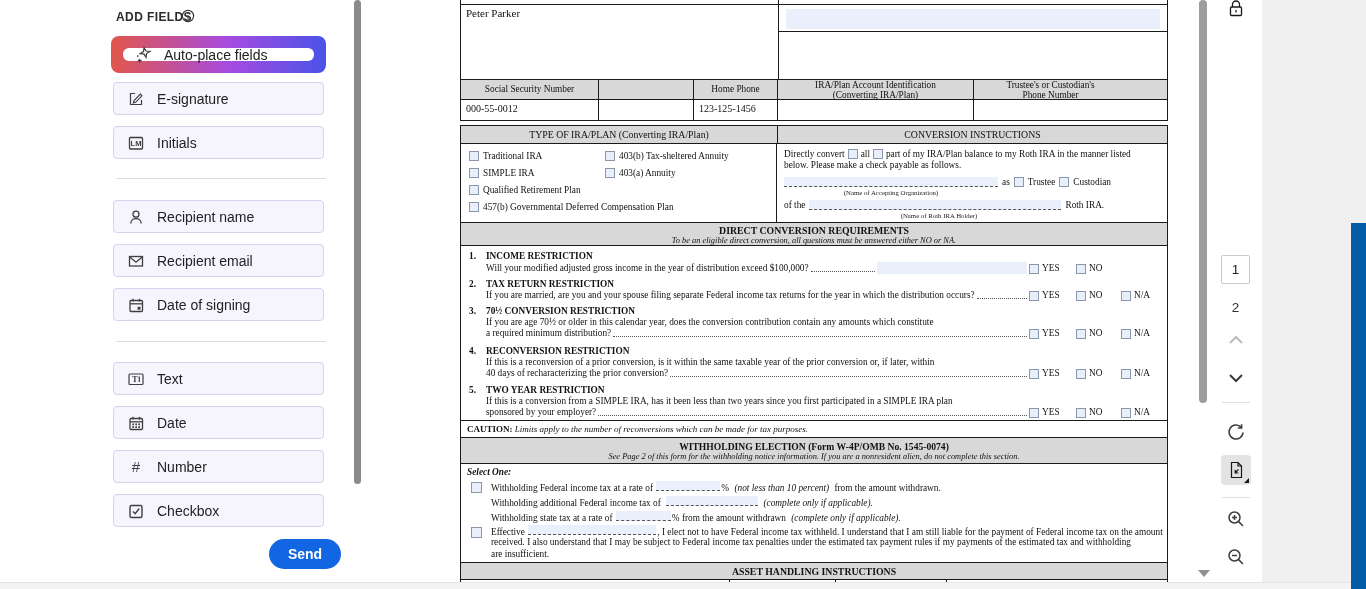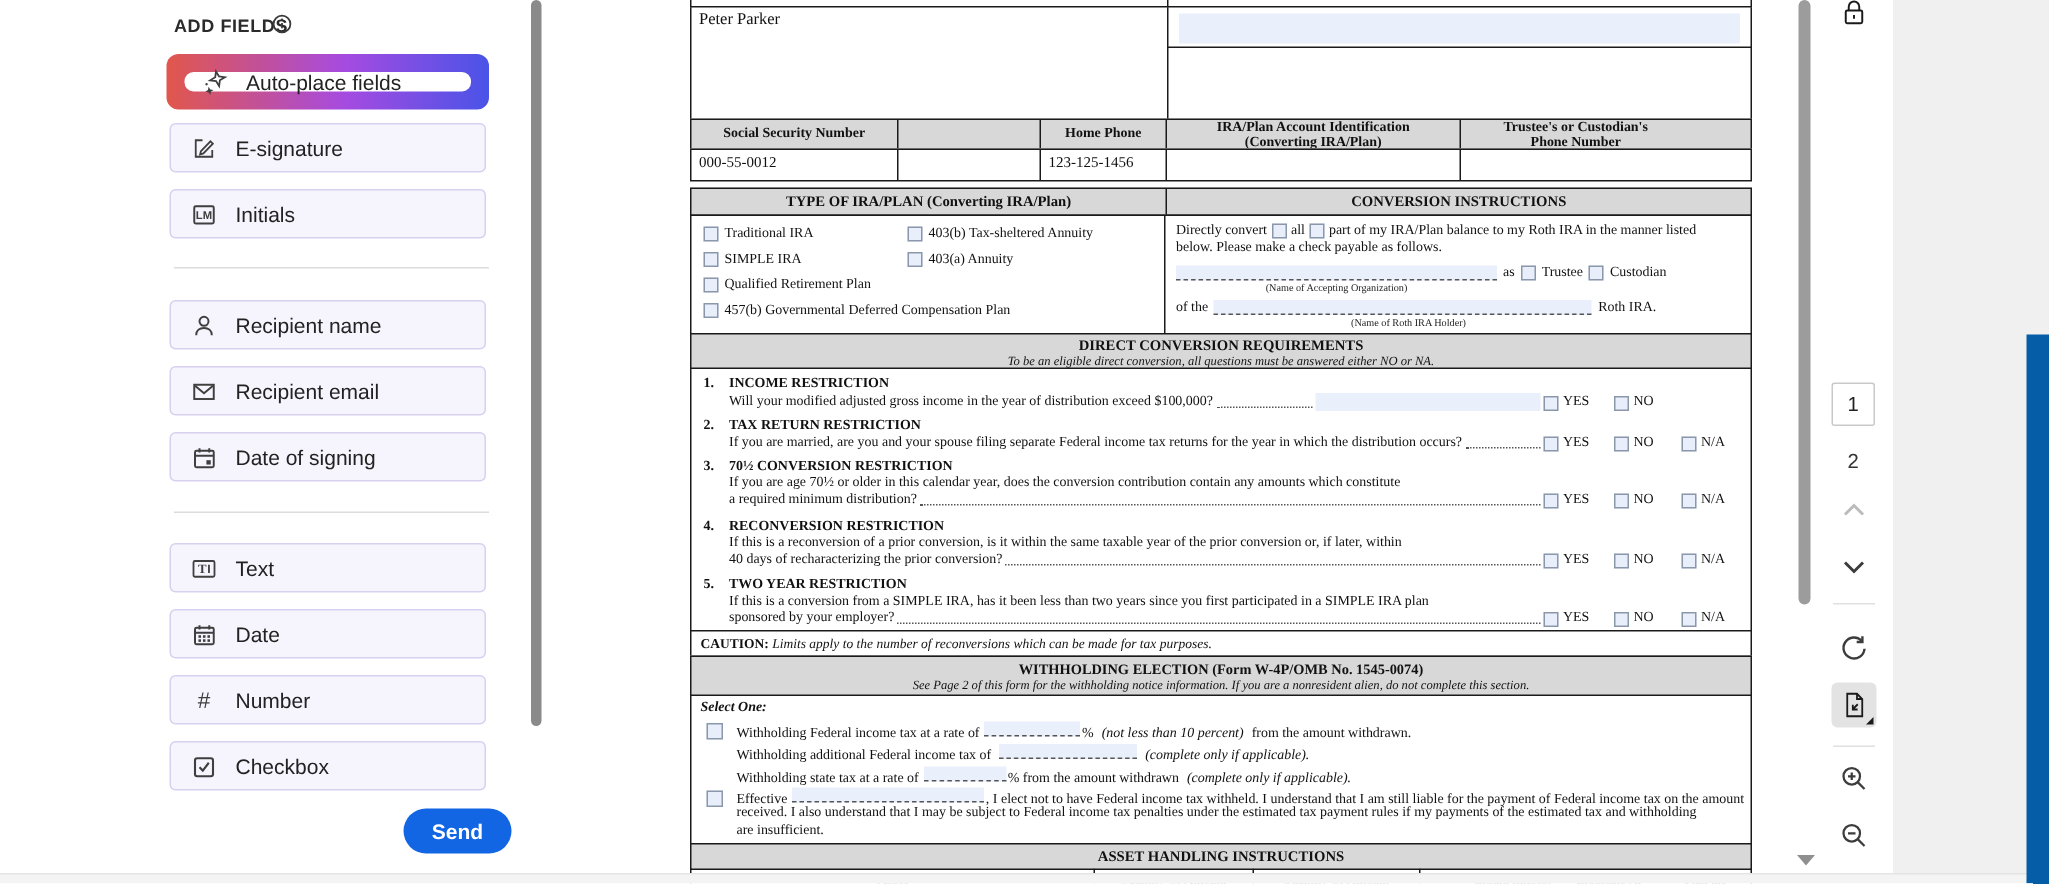--- a/index.html
+++ b/index.html
@@ -32,21 +32,21 @@
   .sb-scroll { position:absolute; left:354px; top:0; width:7px; height:484px; background:#8a8a8a; border-radius:4px; }
 
   
   #doc { position:absolute; left:460px; top:0; width:708px; height:589px;
          font-family:"Liberation Serif", serif; color:#111; }
   .bline { position:absolute; background:#1a1a1a; }
   .grayrow { position:absolute; left:0; width:708px; background:#d8d8d8; border:1px solid #1a1a1a; text-align:center; }
   .browx { position:absolute; left:0; width:708px; border-left:1px solid #1a1a1a; border-right:1px solid #1a1a1a; }
   .brow  { position:absolute; left:0; width:708px; border:1px solid #1a1a1a; }
   .hcells { display:flex; height:100%; }
-  .hcells > div { border-left:1px solid #1a1a1a; font-weight:bold; font-size:9.3px; line-height:9.5px; }
+  .hcells > div { border-left:1px solid #1a1a1a; font-weight:normal; font-size:9.3px; line-height:9.5px; }
   .hcells > div:first-child { border-left:none; }
   .cb { display:inline-block; width:10px; height:10px; background:#e9effa; border:1px solid #8b97ab;
         flex-shrink:0; vertical-align:-1px; }
   .fldrow { position:absolute; display:flex; align-items:center; gap:4px; font-size:9.3px; white-space:nowrap; }
   .blank { display:inline-block; border-bottom:1px dashed #555; background:#eaf0fb; height:10px; }
   .cap { position:absolute; font-size:6.8px; text-align:center; color:#222; }
   .q { position:absolute; left:0; right:0; }
   .qnum { position:absolute; left:8px; top:0; font-weight:bold; font-size:9.3px; }
   .qtitle { margin-left:25px; font-weight:bold; font-size:9.3px; line-height:11px; }
   .qline { margin-left:25px; font-size:9.3px; line-height:11px; }

